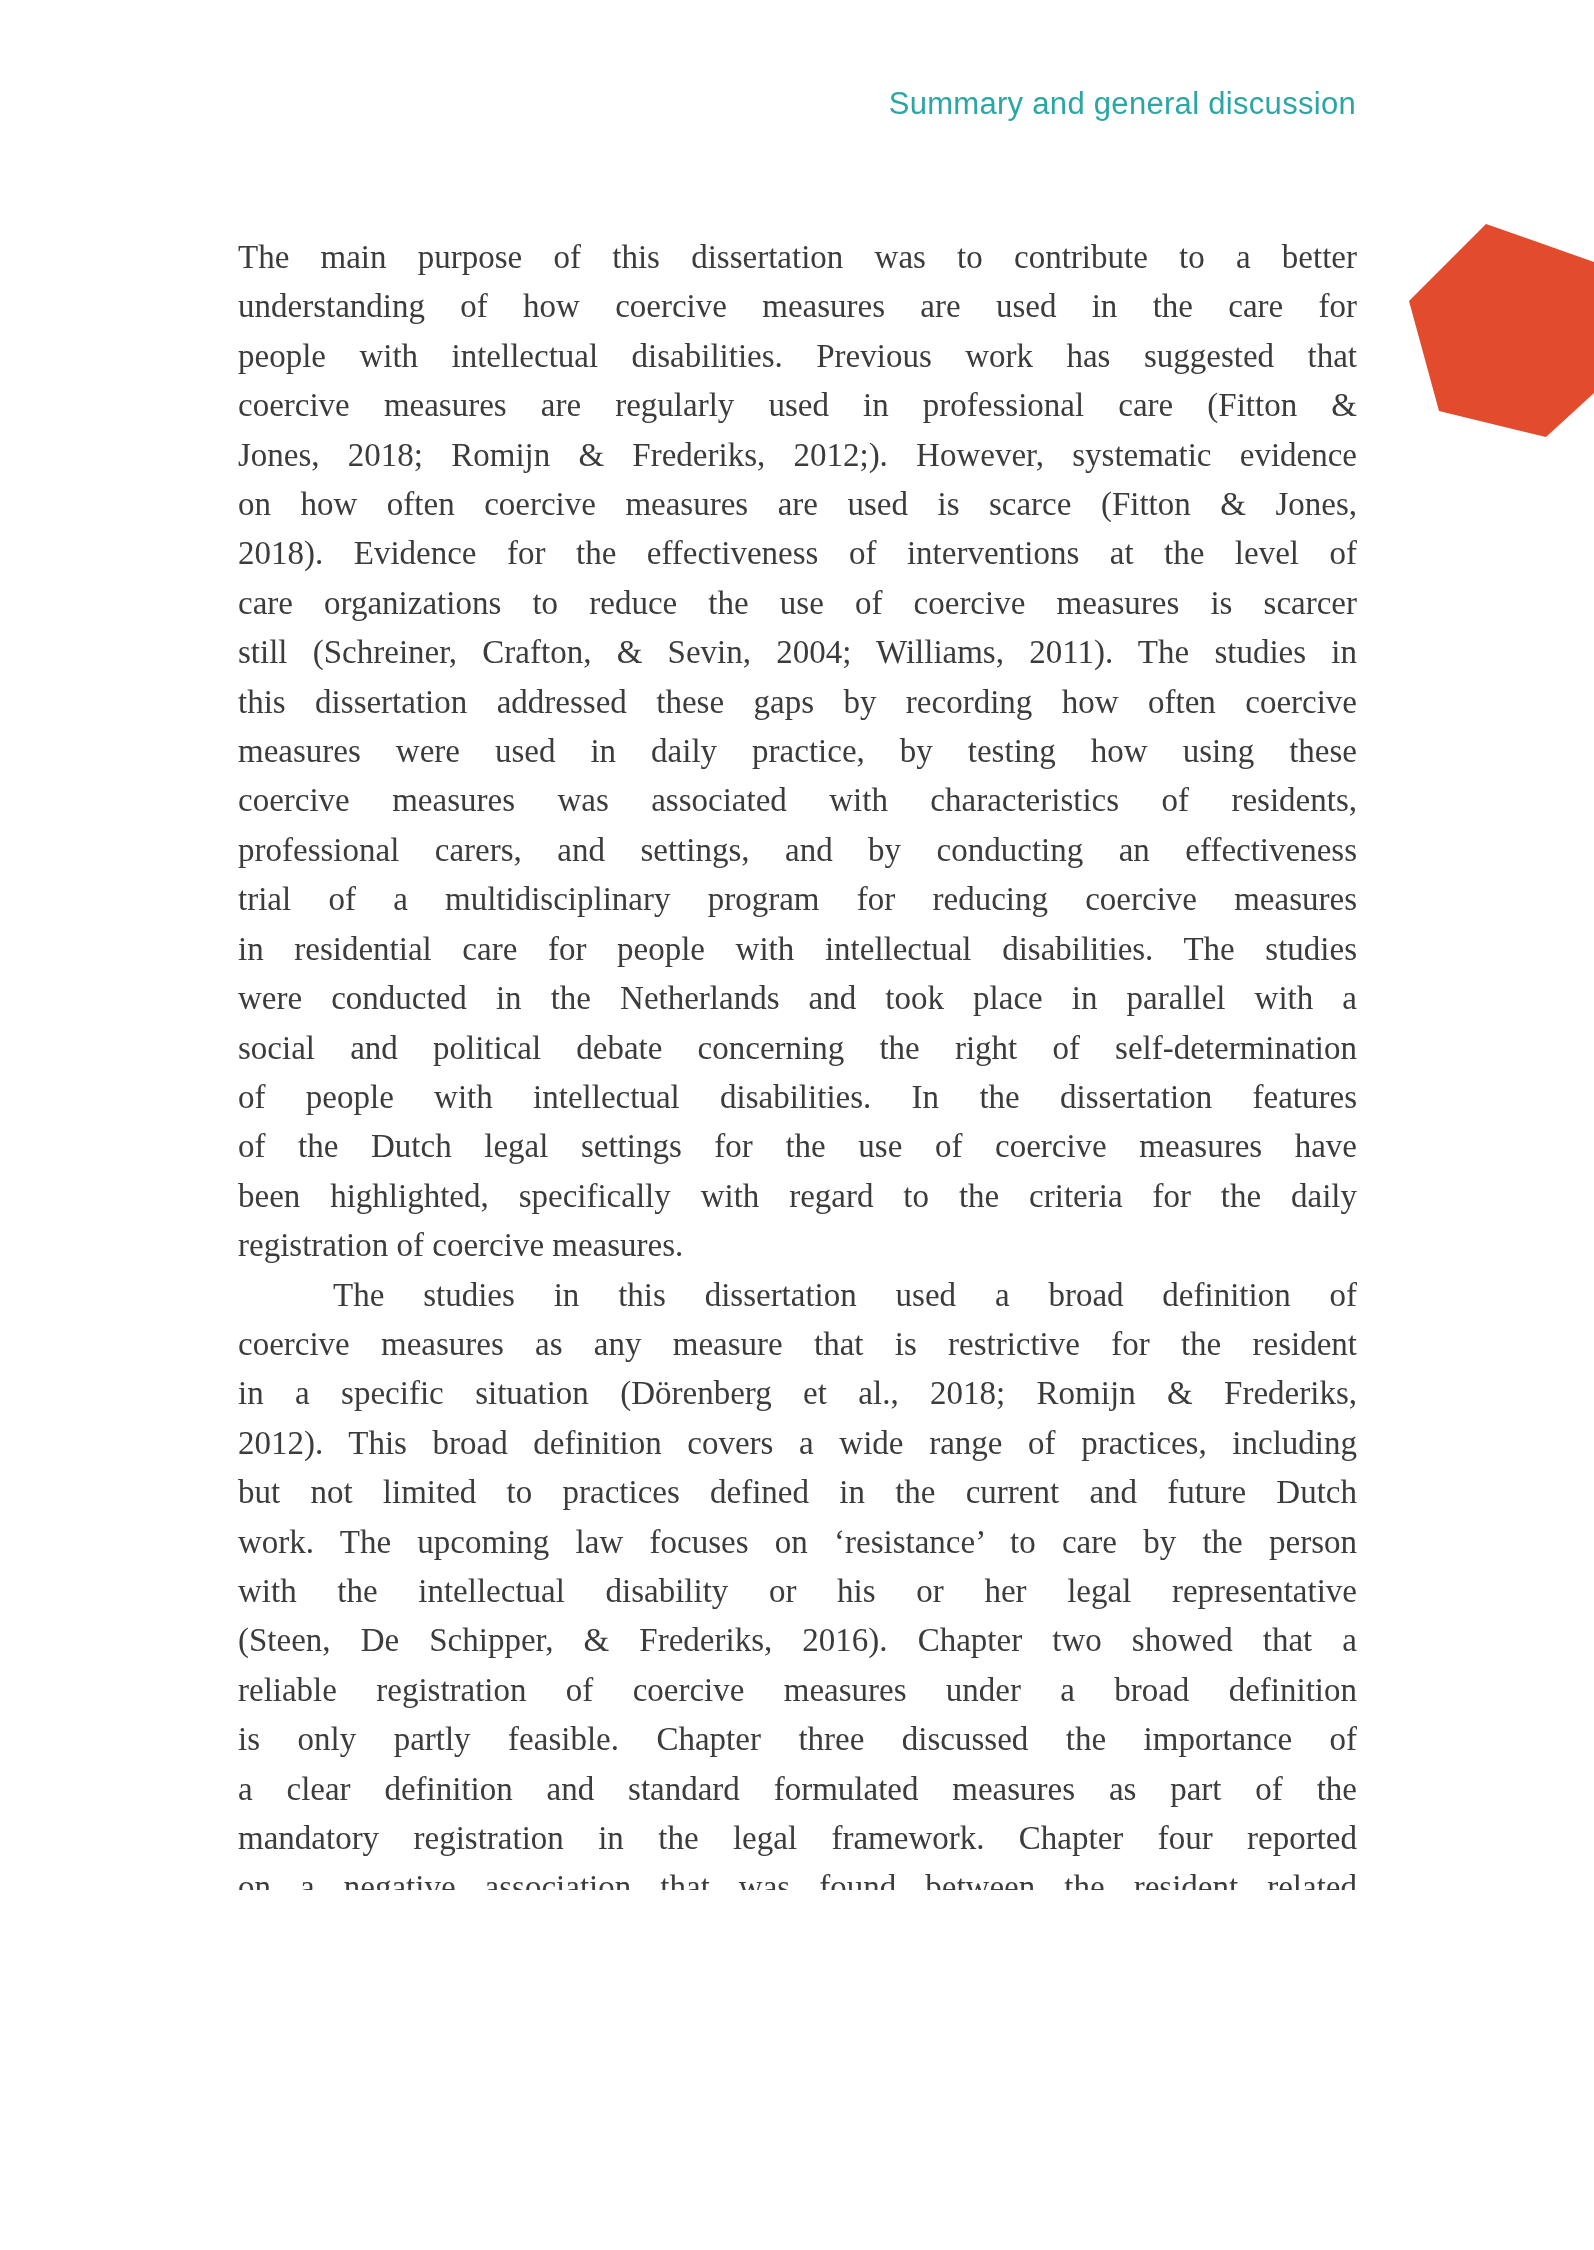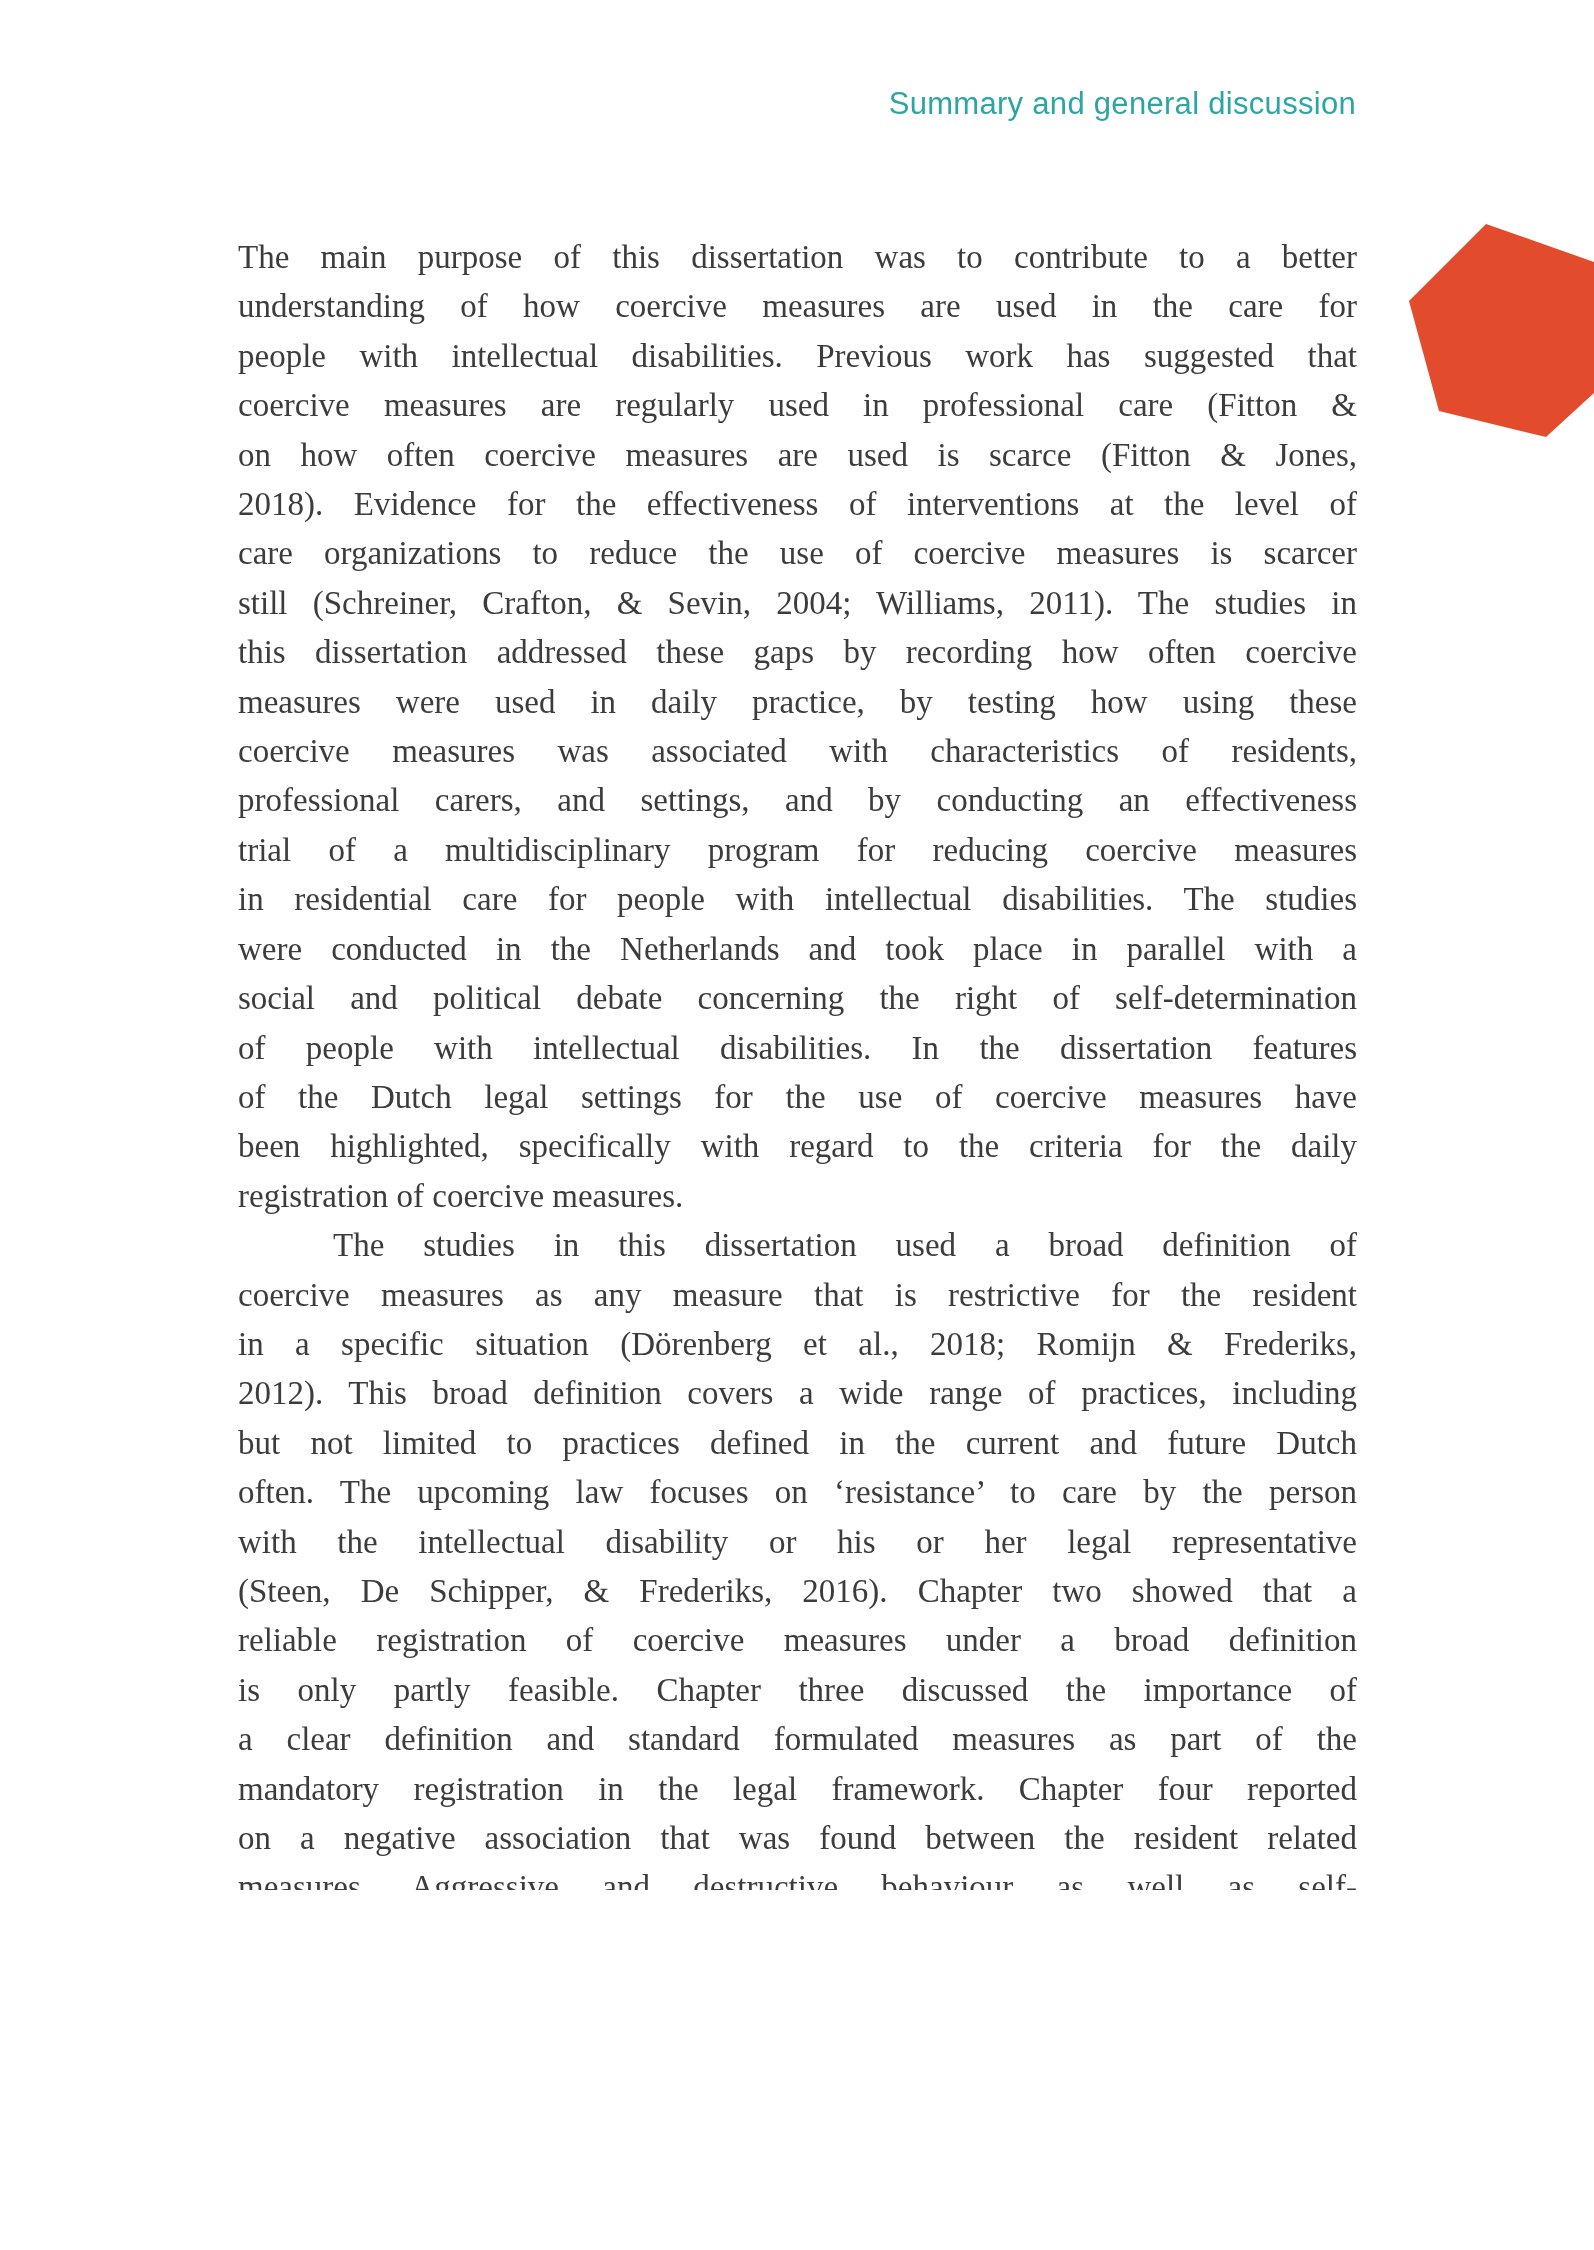--- a/index.html
+++ b/index.html
@@ -84,20 +84,21 @@
 
   <svg class="shape" viewBox="0 0 189 225" aria-hidden="true">
     <polygon points="81,4 189,42 189,173 141,217 34,191 4,81"></polygon>
   </svg>
 
   <div class="body-text">
       <div class="line just">The main purpose of this dissertation was to contribute to a better</div>
       <div class="line just">understanding of how coercive measures are used in the care for</div>
       <div class="line just">people with intellectual disabilities. Previous work has suggested that</div>
       <div class="line just">coercive measures are regularly used in professional care (Fitton &amp;</div>
+      <div class="line just">Jones, 2018; Romijn &amp; Frederiks, 2012;). However, systematic evidence</div>
       <div class="line just">on how often coercive measures are used is scarce (Fitton &amp; Jones,</div>
       <div class="line just">2018). Evidence for the effectiveness of interventions at the level of</div>
       <div class="line just">care organizations to reduce the use of coercive measures is scarcer</div>
       <div class="line just">still (Schreiner, Crafton, &amp; Sevin, 2004; Williams, 2011). The studies in</div>
       <div class="line just">this dissertation addressed these gaps by recording how often coercive</div>
       <div class="line just">measures were used in daily practice, by testing how using these</div>
       <div class="line just">coercive measures was associated with characteristics of residents,</div>
       <div class="line just">professional carers, and settings, and by conducting an effectiveness</div>
       <div class="line just">trial of a multidisciplinary program for reducing coercive measures</div>
       <div class="line just">in residential care for people with intellectual disabilities. The studies</div>
@@ -105,21 +106,21 @@
       <div class="line just">social and political debate concerning the right of self-determination</div>
       <div class="line just">of people with intellectual disabilities. In the dissertation features</div>
       <div class="line just">of the Dutch legal settings for the use of coercive measures have</div>
       <div class="line just">been highlighted, specifically with regard to the criteria for the daily</div>
       <div class="line">registration of coercive measures.</div>
       <div class="line just indent">The studies in this dissertation used a broad definition of</div>
       <div class="line just">coercive measures as any measure that is restrictive for the resident</div>
       <div class="line just">in a specific situation (Dörenberg et al., 2018; Romijn &amp; Frederiks,</div>
       <div class="line just">2012). This broad definition covers a wide range of practices, including</div>
       <div class="line just">but not limited to practices defined in the current and future Dutch</div>
-      <div class="line just">often. The upcoming law focuses on ‘resistance’ to care by the person</div>
+      <div class="line just">work. The upcoming law focuses on ‘resistance’ to care by the person</div>
       <div class="line just">with the intellectual disability or his or her legal representative</div>
       <div class="line just">(Steen, De Schipper, &amp; Frederiks, 2016). Chapter two showed that a</div>
       <div class="line just">reliable registration of coercive measures under a broad definition</div>
       <div class="line just">is only partly feasible. Chapter three discussed the importance of</div>
       <div class="line just">a clear definition and standard formulated measures as part of the</div>
       <div class="line just">mandatory registration in the legal framework. Chapter four reported</div>
       <div class="line just">on a negative association that was found between the resident related</div>
       <div class="line just">measures. Aggressive and destructive behaviour as well as self-</div>
     </div>
 

